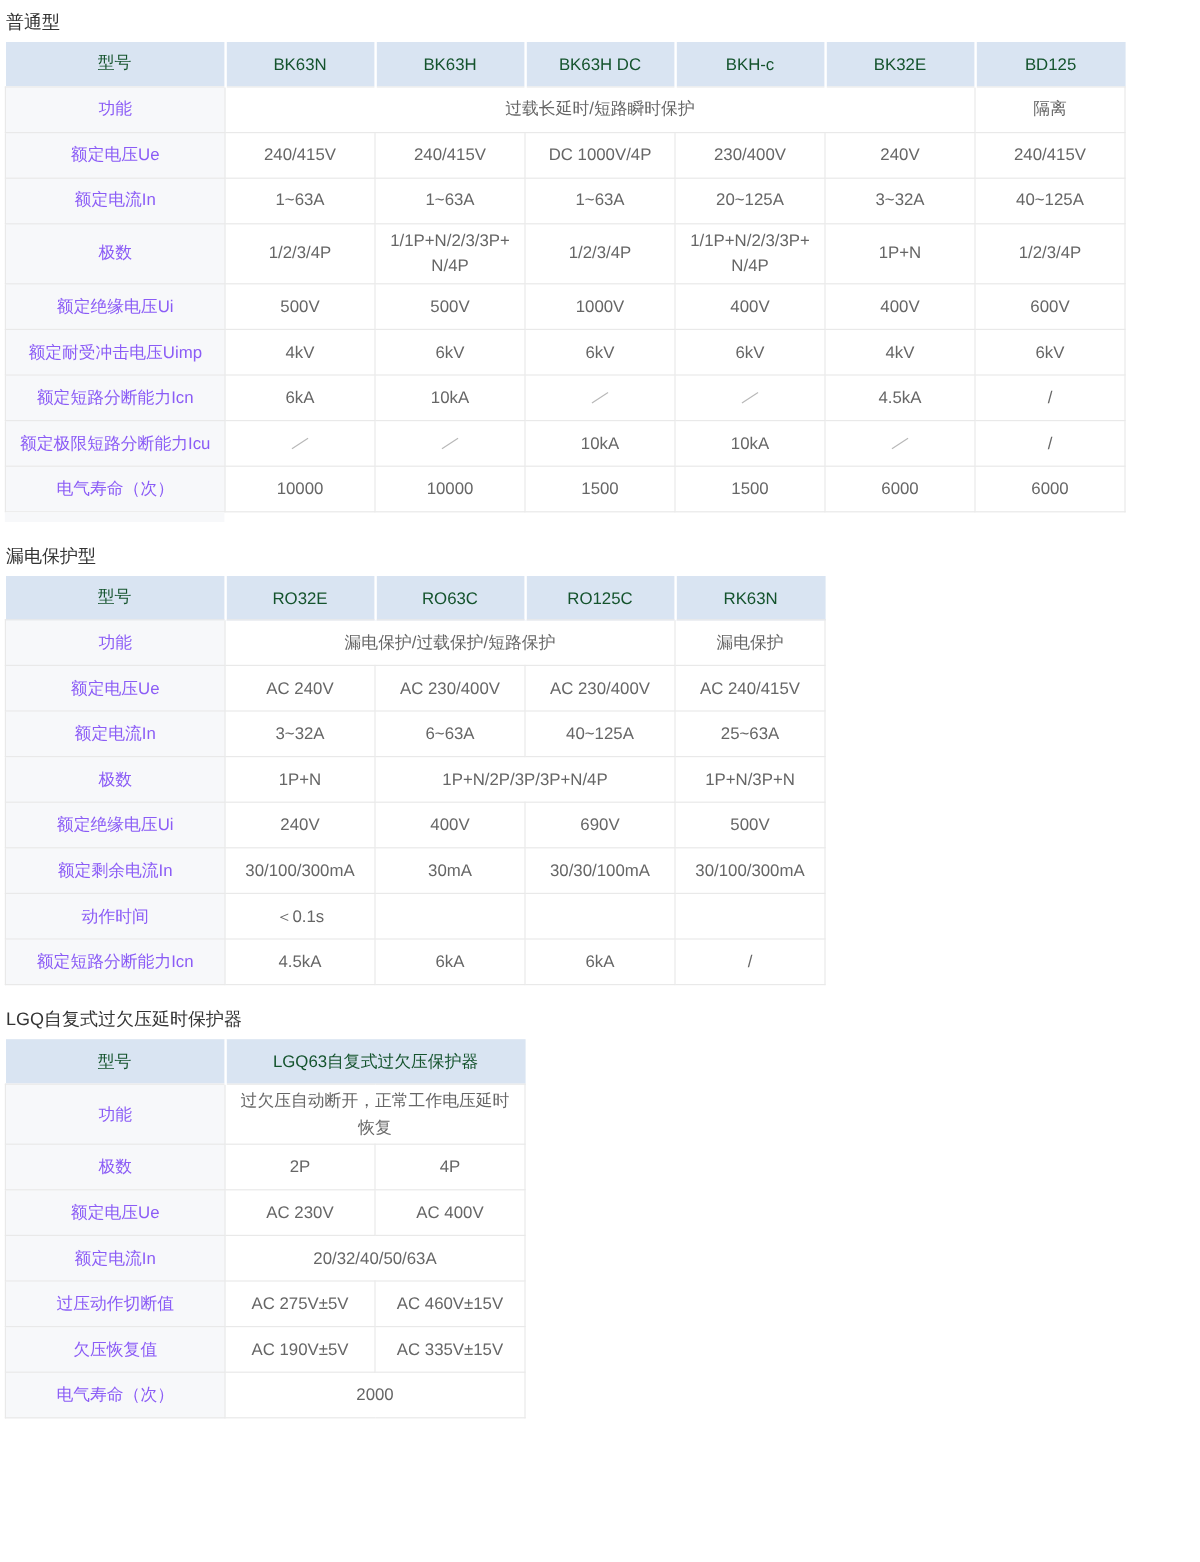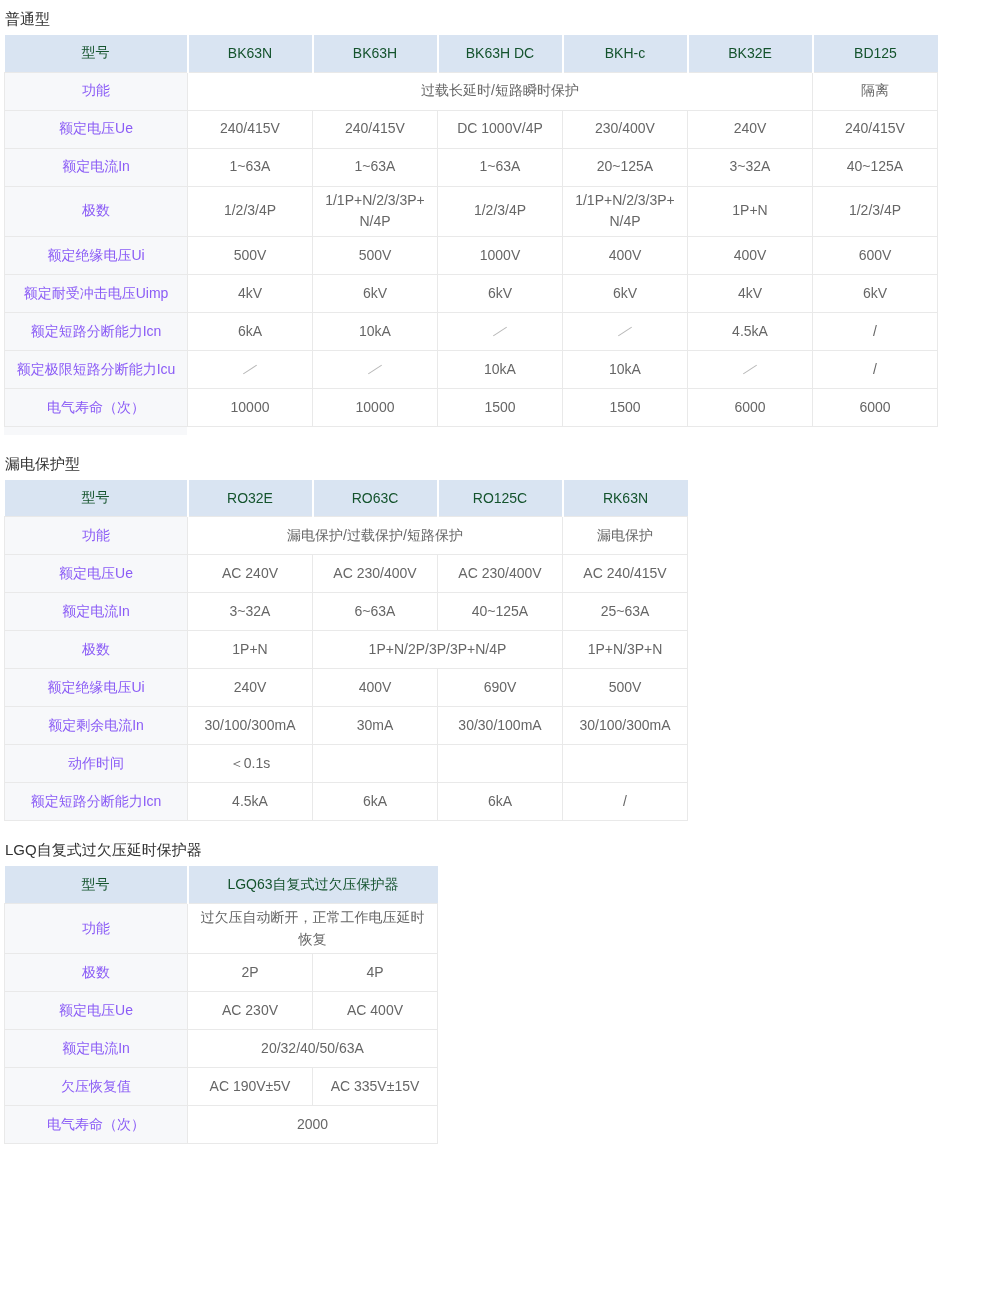--- a/index.html
+++ b/index.html
@@ -276,20 +276,25 @@
           <tr>
             <td class="label-cell">额定电压Ue</td>
             <td>AC 230V</td>
             <td>AC 400V</td>
           </tr>
           <tr>
             <td class="label-cell">额定电流In</td>
             <td colspan="2">20/32/40/50/63A</td>
           </tr>
           <tr>
+            <td class="label-cell">过压动作切断值</td>
+            <td>AC 275V±5V</td>
+            <td>AC 460V±15V</td>
+          </tr>
+          <tr>
             <td class="label-cell">欠压恢复值</td>
             <td>AC 190V±5V</td>
             <td>AC 335V±15V</td>
           </tr>
           <tr>
             <td class="label-cell">电气寿命（次）</td>
             <td colspan="2">2000</td>
           </tr>
         </tbody>
       </table>

